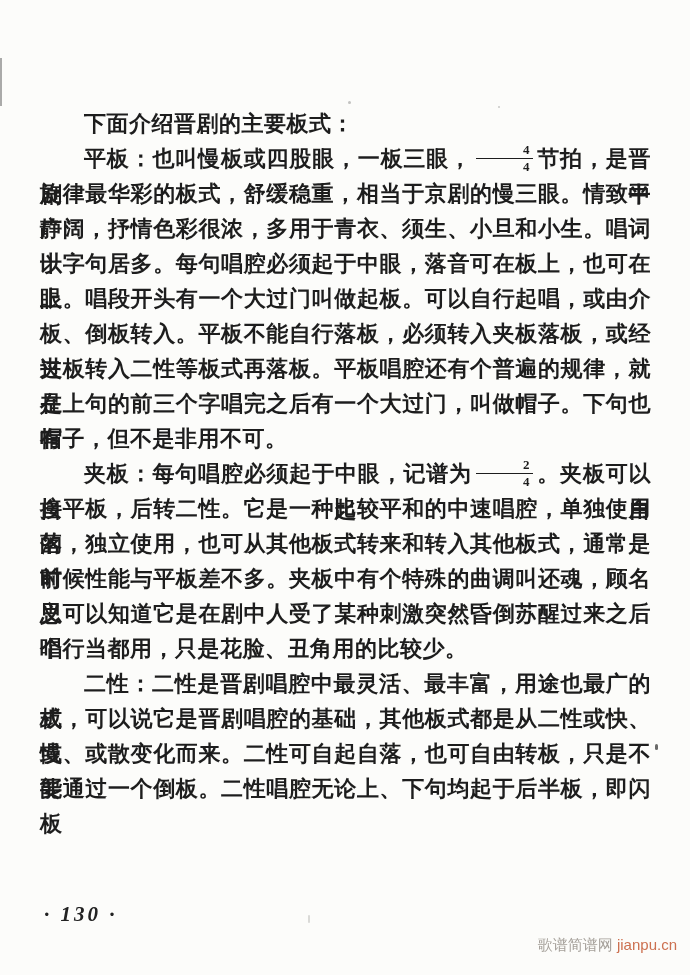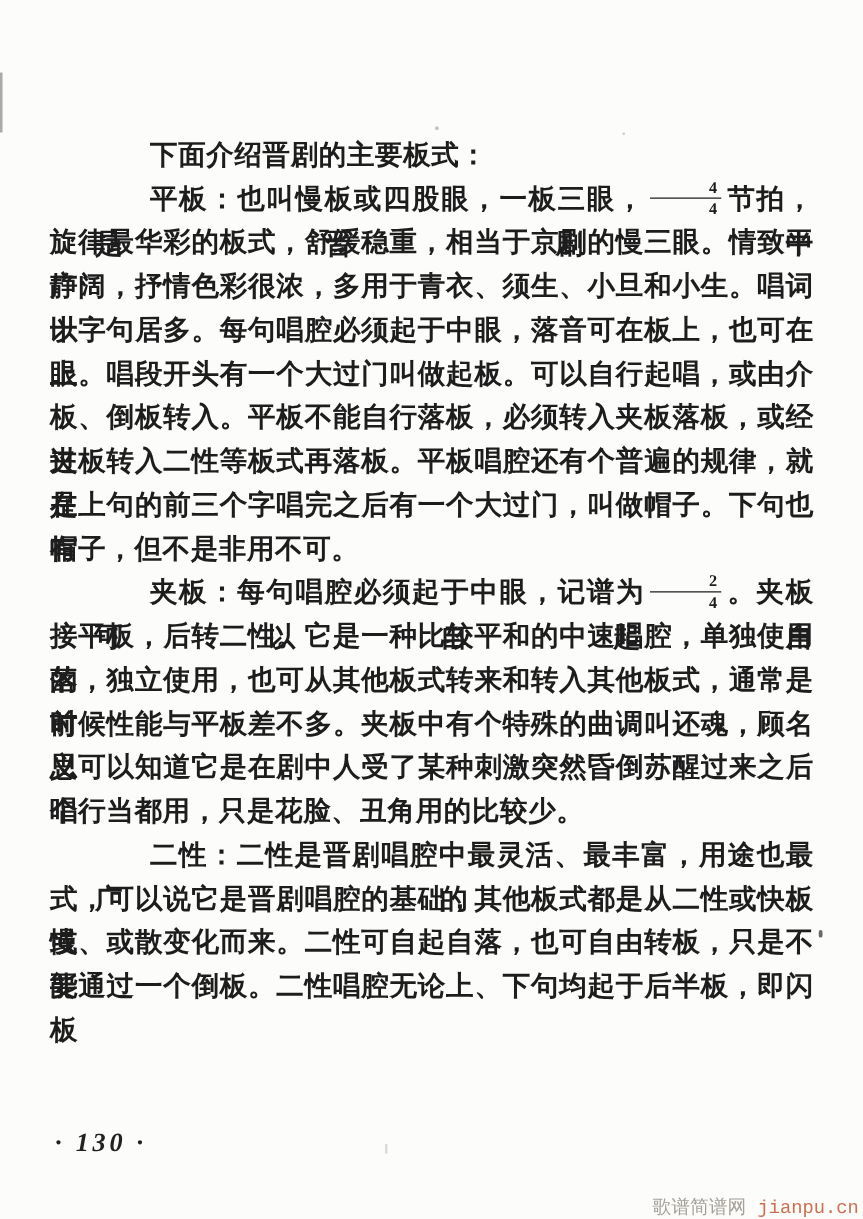--- a/index.html
+++ b/index.html
@@ -21,21 +21,21 @@
   .line {
     font-size: 22px;
     font-weight: 600;
     line-height: 35px;
     height: 35px;
     text-align: justify;
     text-align-last: left;
     letter-spacing: 0.5px;
   }
   .line.fill { text-align-last: justify; }
-  .line.indent { text-indent: 44px; margin-left: 36px; }
+  .line.indent { text-indent: 44px; }
 
   
   .frac {
     display: inline-flex;
     flex-direction: column;
     align-items: center;
     vertical-align: middle;
     font-size: 13px;
     font-weight: 700;
     line-height: 1.1;
@@ -51,25 +51,24 @@
     left: 44px; top: 902px;
     font-size: 21px;
     font-style: italic;
     font-weight: 700;
     letter-spacing: 3px;
     color: #222;
   }
 
   .watermark {
     position: absolute;
-    right: 3px; top: 936px;
+    right: 13px; top: 936px;
     font-size: 15px;
-    font-family: Liberation Mono, monospace;
+    font-family: Liberation Sans, sans-serif;
     white-space: nowrap;
-    margin-top: 20px;
   }
   .watermark .site-name { color: #a5a09a; }
   .watermark .site-url  { color: #cc7050; }
 
   
   .edge-line { position: absolute; left: 0; top: 58px; width: 2px; height: 48px; background: #666; opacity: .55; }
   .speck { position: absolute; background: #8a8a88; border-radius: 50%; }
   .speck.s1 { left: 348px; top: 101px; width: 3px; height: 3px; opacity: .5; }
   .speck.s2 { left: 498px; top: 106px; width: 2px; height: 2px; opacity: .45; }
   .speck.s3 { left: 655px; top: 744px; width: 3px; height: 6px; border-radius: 2px; opacity: .75; background: #3a3a38; }

